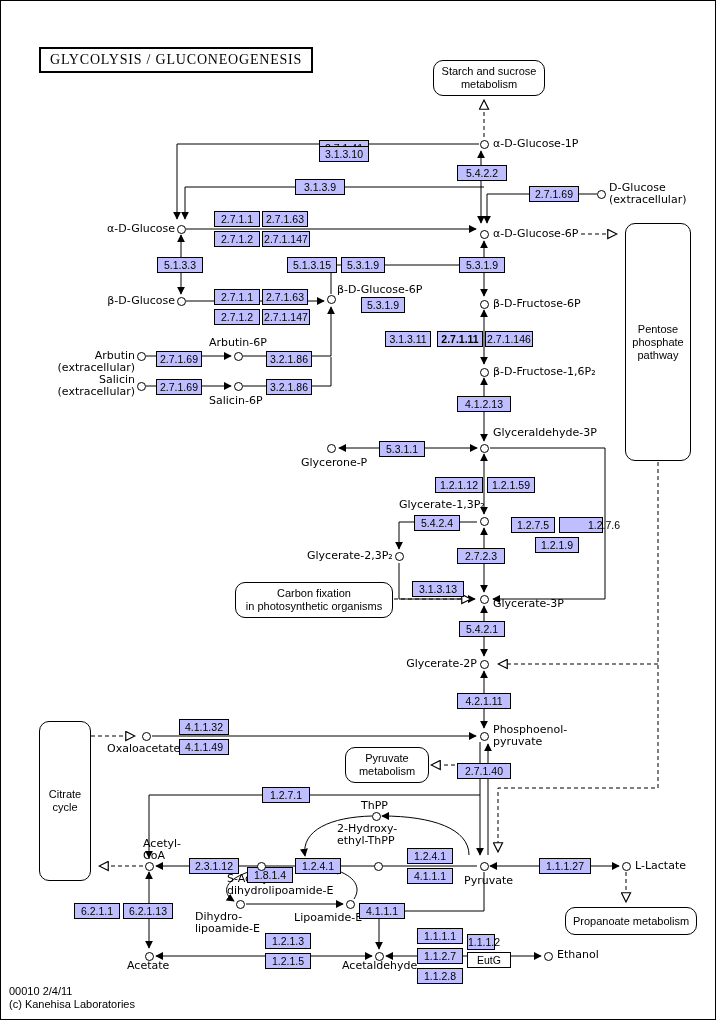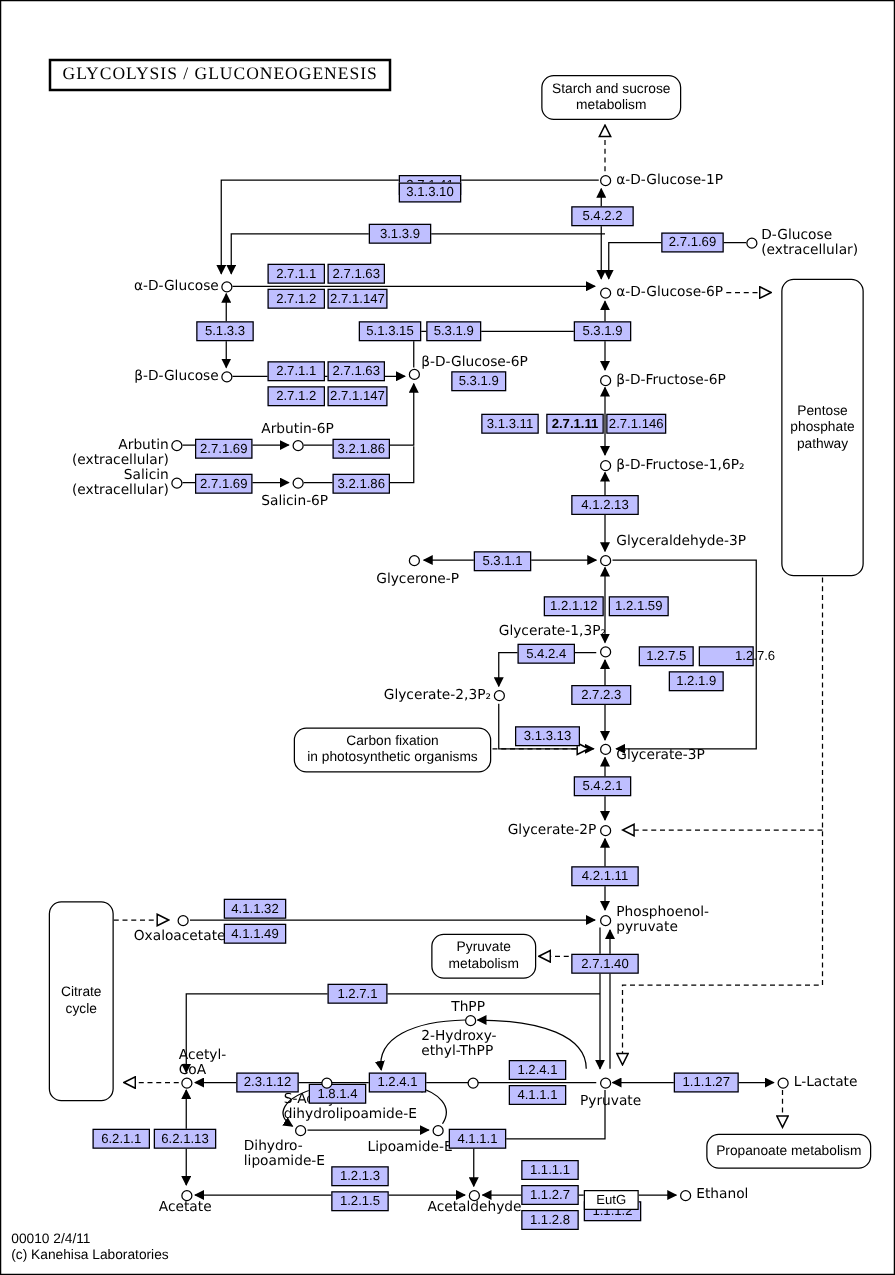--- a/index.html
+++ b/index.html
@@ -142,21 +142,21 @@
     <div class="enzyme" style="left: 406px; top: 847px; width: 46px; height: 16px;">1.2.4.1</div>
     <div class="enzyme" style="left: 406px; top: 867px; width: 46px; height: 16px;">4.1.1.1</div>
     <div class="enzyme" style="left: 538px; top: 857px; width: 52px; height: 16px;">1.1.1.27</div>
     <div class="enzyme" style="left: 246px; top: 866px; width: 46px; height: 16px;">1.8.1.4</div>
     <div class="enzyme" style="left: 358px; top: 902px; width: 46px; height: 16px;">4.1.1.1</div>
     <div class="enzyme" style="left: 73px; top: 902px; width: 46px; height: 16px;">6.2.1.1</div>
     <div class="enzyme" style="left: 122px; top: 902px; width: 50px; height: 16px;">6.2.1.13</div>
     <div class="enzyme" style="left: 264px; top: 932px; width: 46px; height: 16px;">1.2.1.3</div>
     <div class="enzyme" style="left: 264px; top: 952px; width: 46px; height: 16px;">1.2.1.5</div>
     <div class="enzyme" style="left: 416px; top: 927px; width: 46px; height: 16px;">1.1.1.1</div>
-    <div class="enzyme" style="left: 466px; top: 960px; width: 46px; height: 16px;">1.1.1.2</div>
+    <div class="enzyme" style="left: 466px; top: 933px; width: 28px; height: 16px;">1.1.1.2</div>
     <div class="enzyme" style="left: 416px; top: 947px; width: 46px; height: 16px;">1.1.2.7</div>
     <div class="enzyme white" style="left: 466px; top: 951px; width: 44px; height: 16px;">EutG</div>
     <div class="enzyme" style="left: 416px; top: 967px; width: 46px; height: 16px;">1.1.2.8</div>
     <div class="node" style="left: 478.5px; top: 138.5px;"></div>
     <div class="clabel" style="left: 492px; top: 137px;">α-D-Glucose-1P</div>
     <div class="node" style="left: 595.5px; top: 188.5px;"></div>
     <div class="clabel" style="left: 608px; top: 181px;">D-Glucose
 (extracellular)</div>
     <div class="node" style="left: 175.5px; top: 223.5px;"></div>
     <div class="clabel" style="left: 100px; top: 222px; width: 74px; text-align: right;">α-D-Glucose</div>

